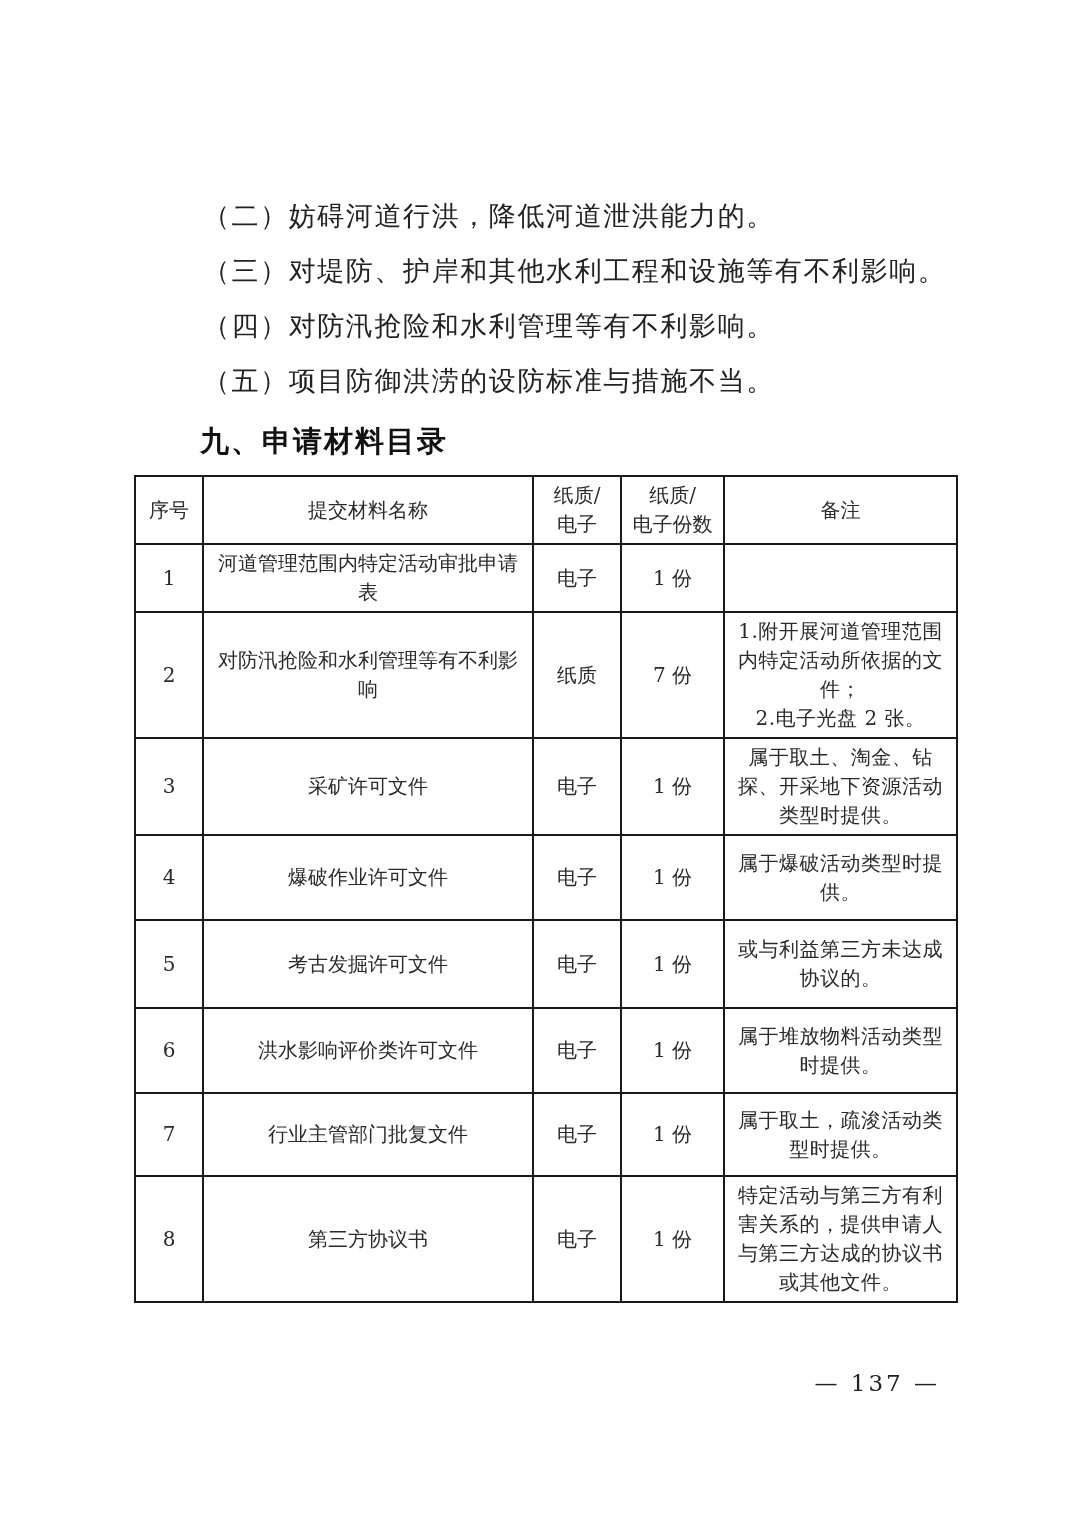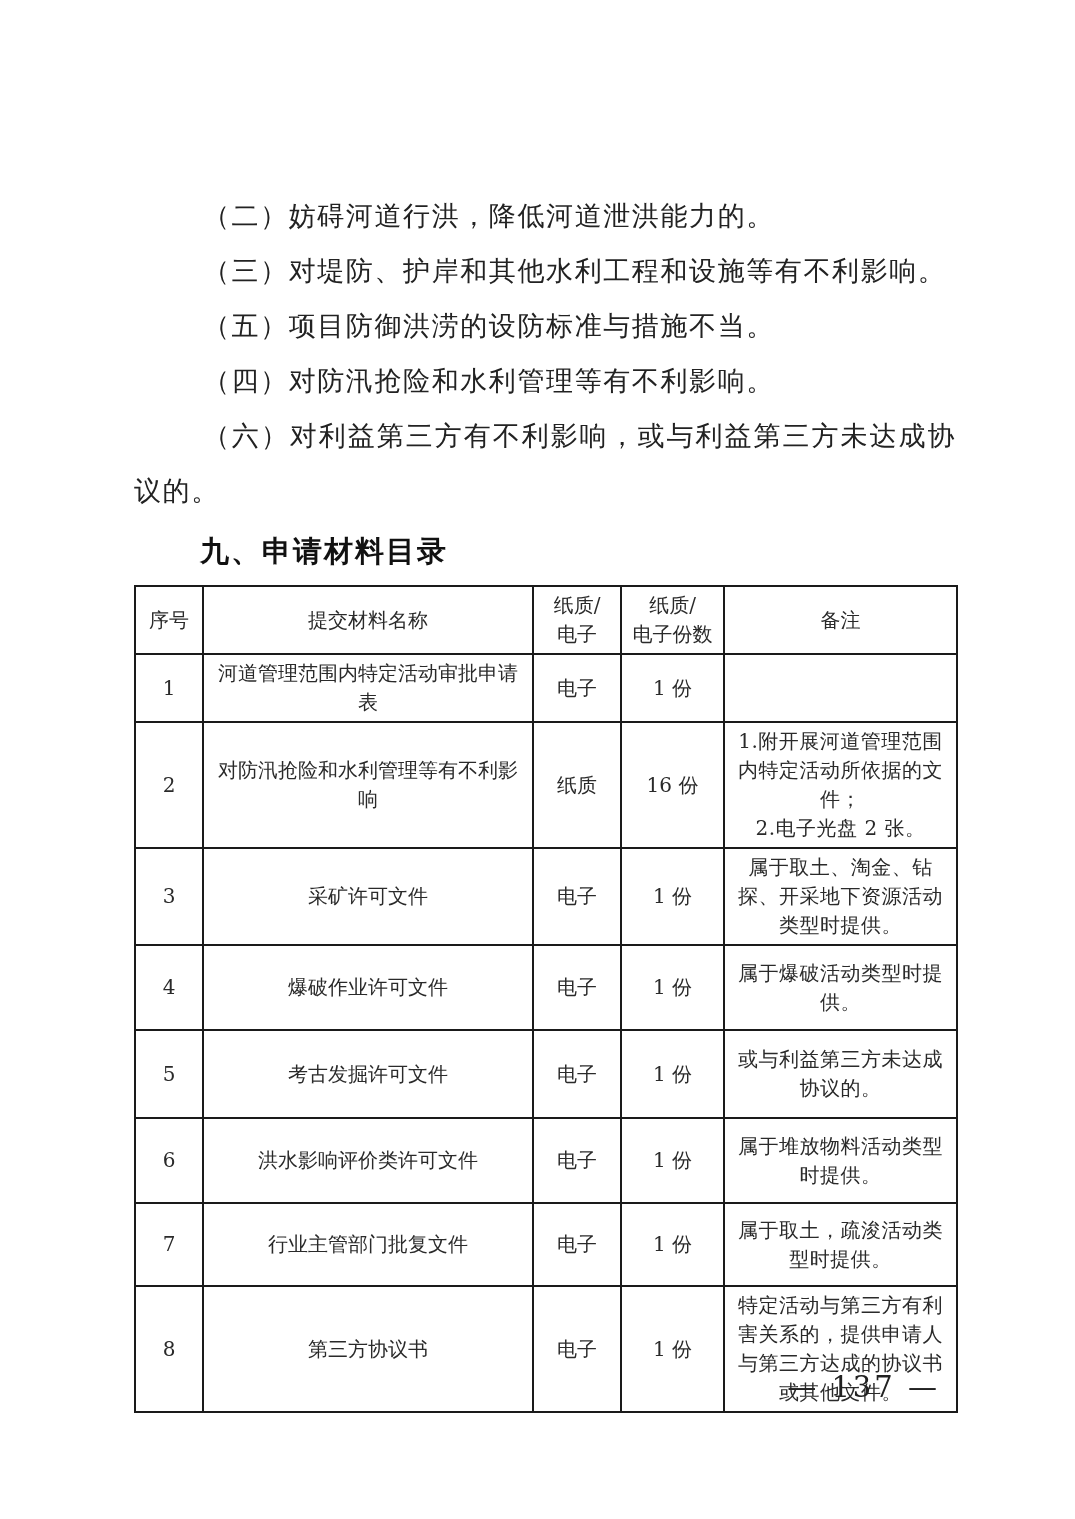--- a/index.html
+++ b/index.html
@@ -62,38 +62,37 @@
     text-align: left;
     white-space: pre-line;
     padding: 6px 8px 6px 10px;
     line-height: 29px;
     letter-spacing: 0.5px;
   }
   .page-number {
     position: absolute;
     right: 135px;
     top: 1370px;
-    font-size: 29px;
+    font-size: 23px;
     letter-spacing: 3px;
     color: #222222;
     font-family: "DejaVu Serif", "Liberation Serif", serif;
     margin-left: 28px;
   }
 </style>
 </head>
 <body>
 
 <div class="content">
 
   <div class="body-text">
     <p>（二）妨碍河道行洪，降低河道泄洪能力的。</p>
     <p>（三）对堤防、护岸和其他水利工程和设施等有不利影响。</p>
+    <p>（四）对防汛抢险和水利管理等有不利影响。</p>
     <p>（五）项目防御洪涝的设防标准与措施不当。</p>
-    <p>（四）对防汛抢险和水利管理等有不利影响。</p>
-    <p>（六）对利益第三方有不利影响，或与利益第三方未达成协议的。</p>
   </div>
 
   <div class="section-heading">九、申请材料目录</div>
 
   <table class="materials">
     <colgroup>
       <col class="c-no">
         <col class="c-name">
         <col class="c-medium">
         <col class="c-copies">
@@ -113,21 +112,21 @@
         <td>1</td>
         <td>河道管理范围内特定活动审批申请表</td>
         <td>电子</td>
         <td>1 份</td>
         <td class="remark"></td>
       </tr>
       <tr style="height:84px;">
         <td>2</td>
         <td>对防汛抢险和水利管理等有不利影响</td>
         <td>纸质</td>
-        <td>16 份</td>
+        <td>7 份</td>
         <td class="remark">1.附开展河道管理范围内特定活动所依据的文件；
 2.电子光盘 2 张。</td>
       </tr>
       <tr style="height:88px;">
         <td>3</td>
         <td>采矿许可文件</td>
         <td>电子</td>
         <td>1 份</td>
         <td class="remark">属于取土、淘金、钻探、开采地下资源活动类型时提供。</td>
       </tr>

